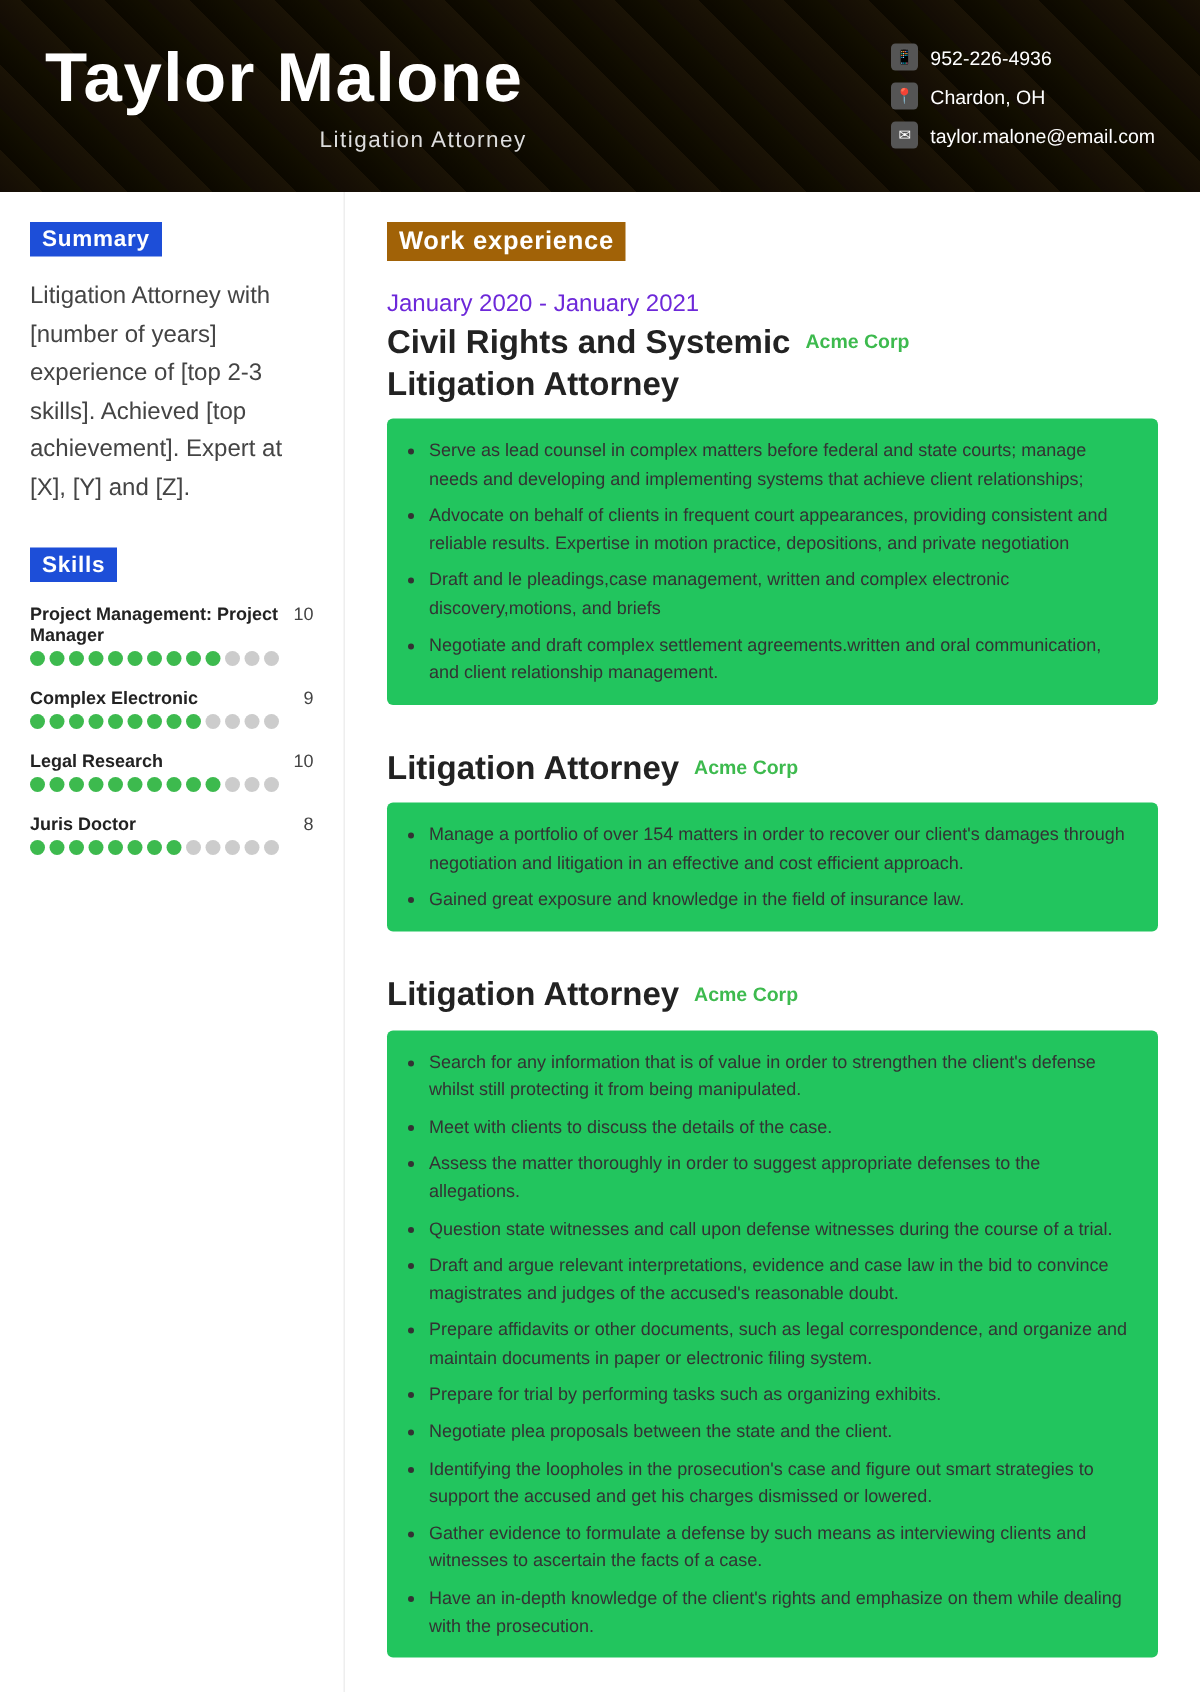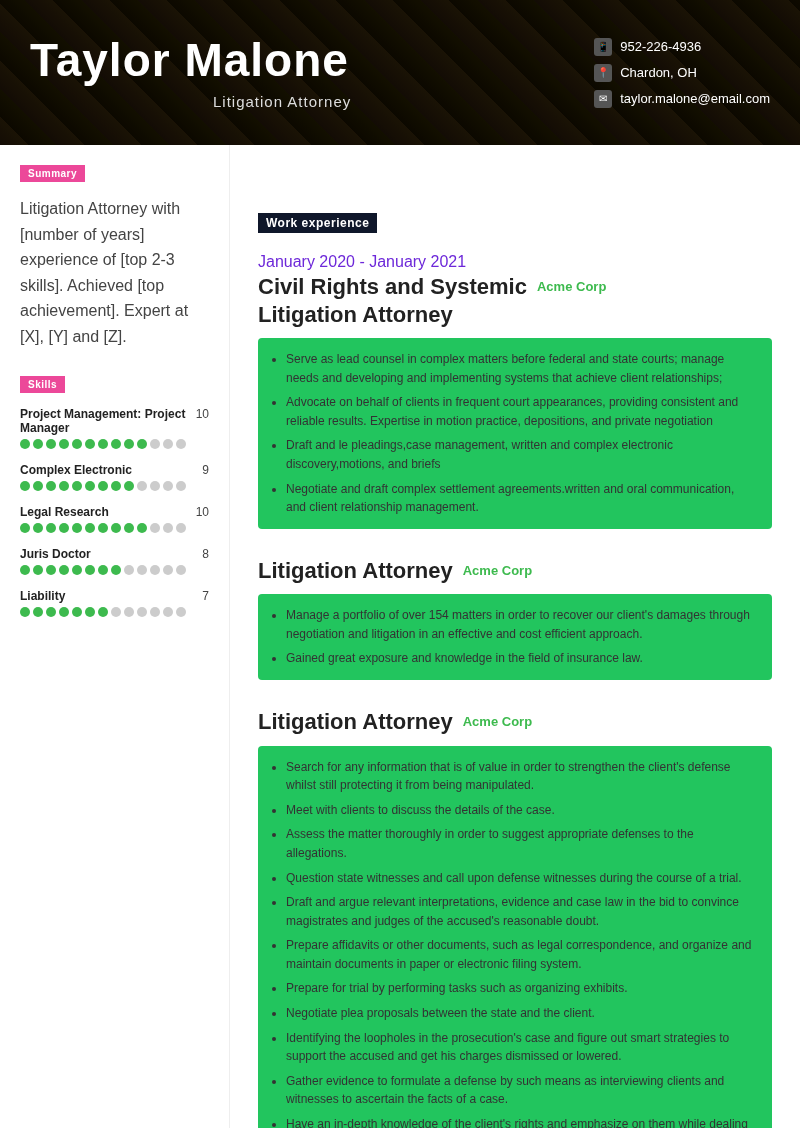--- a/index.html
+++ b/index.html
@@ -1,21 +1,21 @@
 <!DOCTYPE html>
 <html><head>
   <meta charset="utf-8">
   <style>
     * { margin: 0; padding: 0; box-sizing: border-box; }
     body { font-family: Arial, sans-serif; width: 800px; background: #fff; color: #333; font-size: 13px; }
 
     
     .header {
       position: relative;
-      height: 145px;
+      height: 128px;
       background: #a16207;
       overflow: hidden;
       display: flex;
       align-items: center;
     }
     .header-bg {
       position: absolute;
       inset: 0;
       background: linear-gradient(rgba(0,0,0,0.55), rgba(0,0,0,0.55)),
         repeating-linear-gradient(45deg, #2a1a0a 0px, #3a2a0a 20px, #1a1200 20px, #2a2200 40px);
@@ -78,23 +78,23 @@
     
     .sidebar {
       width: 230px;
       flex-shrink: 0;
       padding: 20px 20px;
       border-right: 1px solid #eee;
     }
 
     .section-title {
       display: inline-block;
-      background: #ec4899;
-      color: #fff;
-      font-size: 10px;
+      background: #1d4ed8;
+      color: #fff;
+      font-size: 15px;
       font-weight: bold;
       padding: 3px 8px;
       margin-bottom: 14px;
       letter-spacing: 0.5px;
     }
 
     .summary-text {
       font-size: 16px;
       color: #444;
       line-height: 1.6;
@@ -137,28 +137,27 @@
     }
 
     
     .content {
       flex: 1;
       padding: 20px 28px;
     }
 
     .work-section-title {
       display: inline-block;
-      background: #0f172a;
-      color: #fff;
-      font-size: 12px;
+      background: #a16207;
+      color: #fff;
+      font-size: 17px;
       font-weight: bold;
       padding: 3px 8px;
       margin-bottom: 20px;
       letter-spacing: 0.5px;
-      margin-top: 48px;
     }
 
     .job-entry {
       margin-bottom: 28px;
     }
 
     .job-date {
       font-size: 16px;
       color: #6d28d9;
       margin-bottom: 2px;
@@ -314,41 +313,20 @@
               <div class="dot"></div>
               <div class="dot"></div>
               <div class="dot"></div>
               <div class="dot empty"></div>
               <div class="dot empty"></div>
               <div class="dot empty"></div>
               <div class="dot empty"></div>
               <div class="dot empty"></div>
             </div>
           </div>
-          <div class="skill-item">
-            <div class="skill-header">
-              <span class="skill-name">Liability</span>
-              <span class="skill-score">7</span>
-            </div>
-            <div class="skill-dots">
-              <div class="dot"></div>
-              <div class="dot"></div>
-              <div class="dot"></div>
-              <div class="dot"></div>
-              <div class="dot"></div>
-              <div class="dot"></div>
-              <div class="dot"></div>
-              <div class="dot empty"></div>
-              <div class="dot empty"></div>
-              <div class="dot empty"></div>
-              <div class="dot empty"></div>
-              <div class="dot empty"></div>
-              <div class="dot empty"></div>
-            </div>
-          </div>
         </div>
     </div>
   </div>
 
   <div class="content">
     <div class="work-section-title">Work experience</div>
 
     <div id="jobs-container">
         <div class="job-entry">
           <div class="job-date">January 2020 - January 2021</div>

